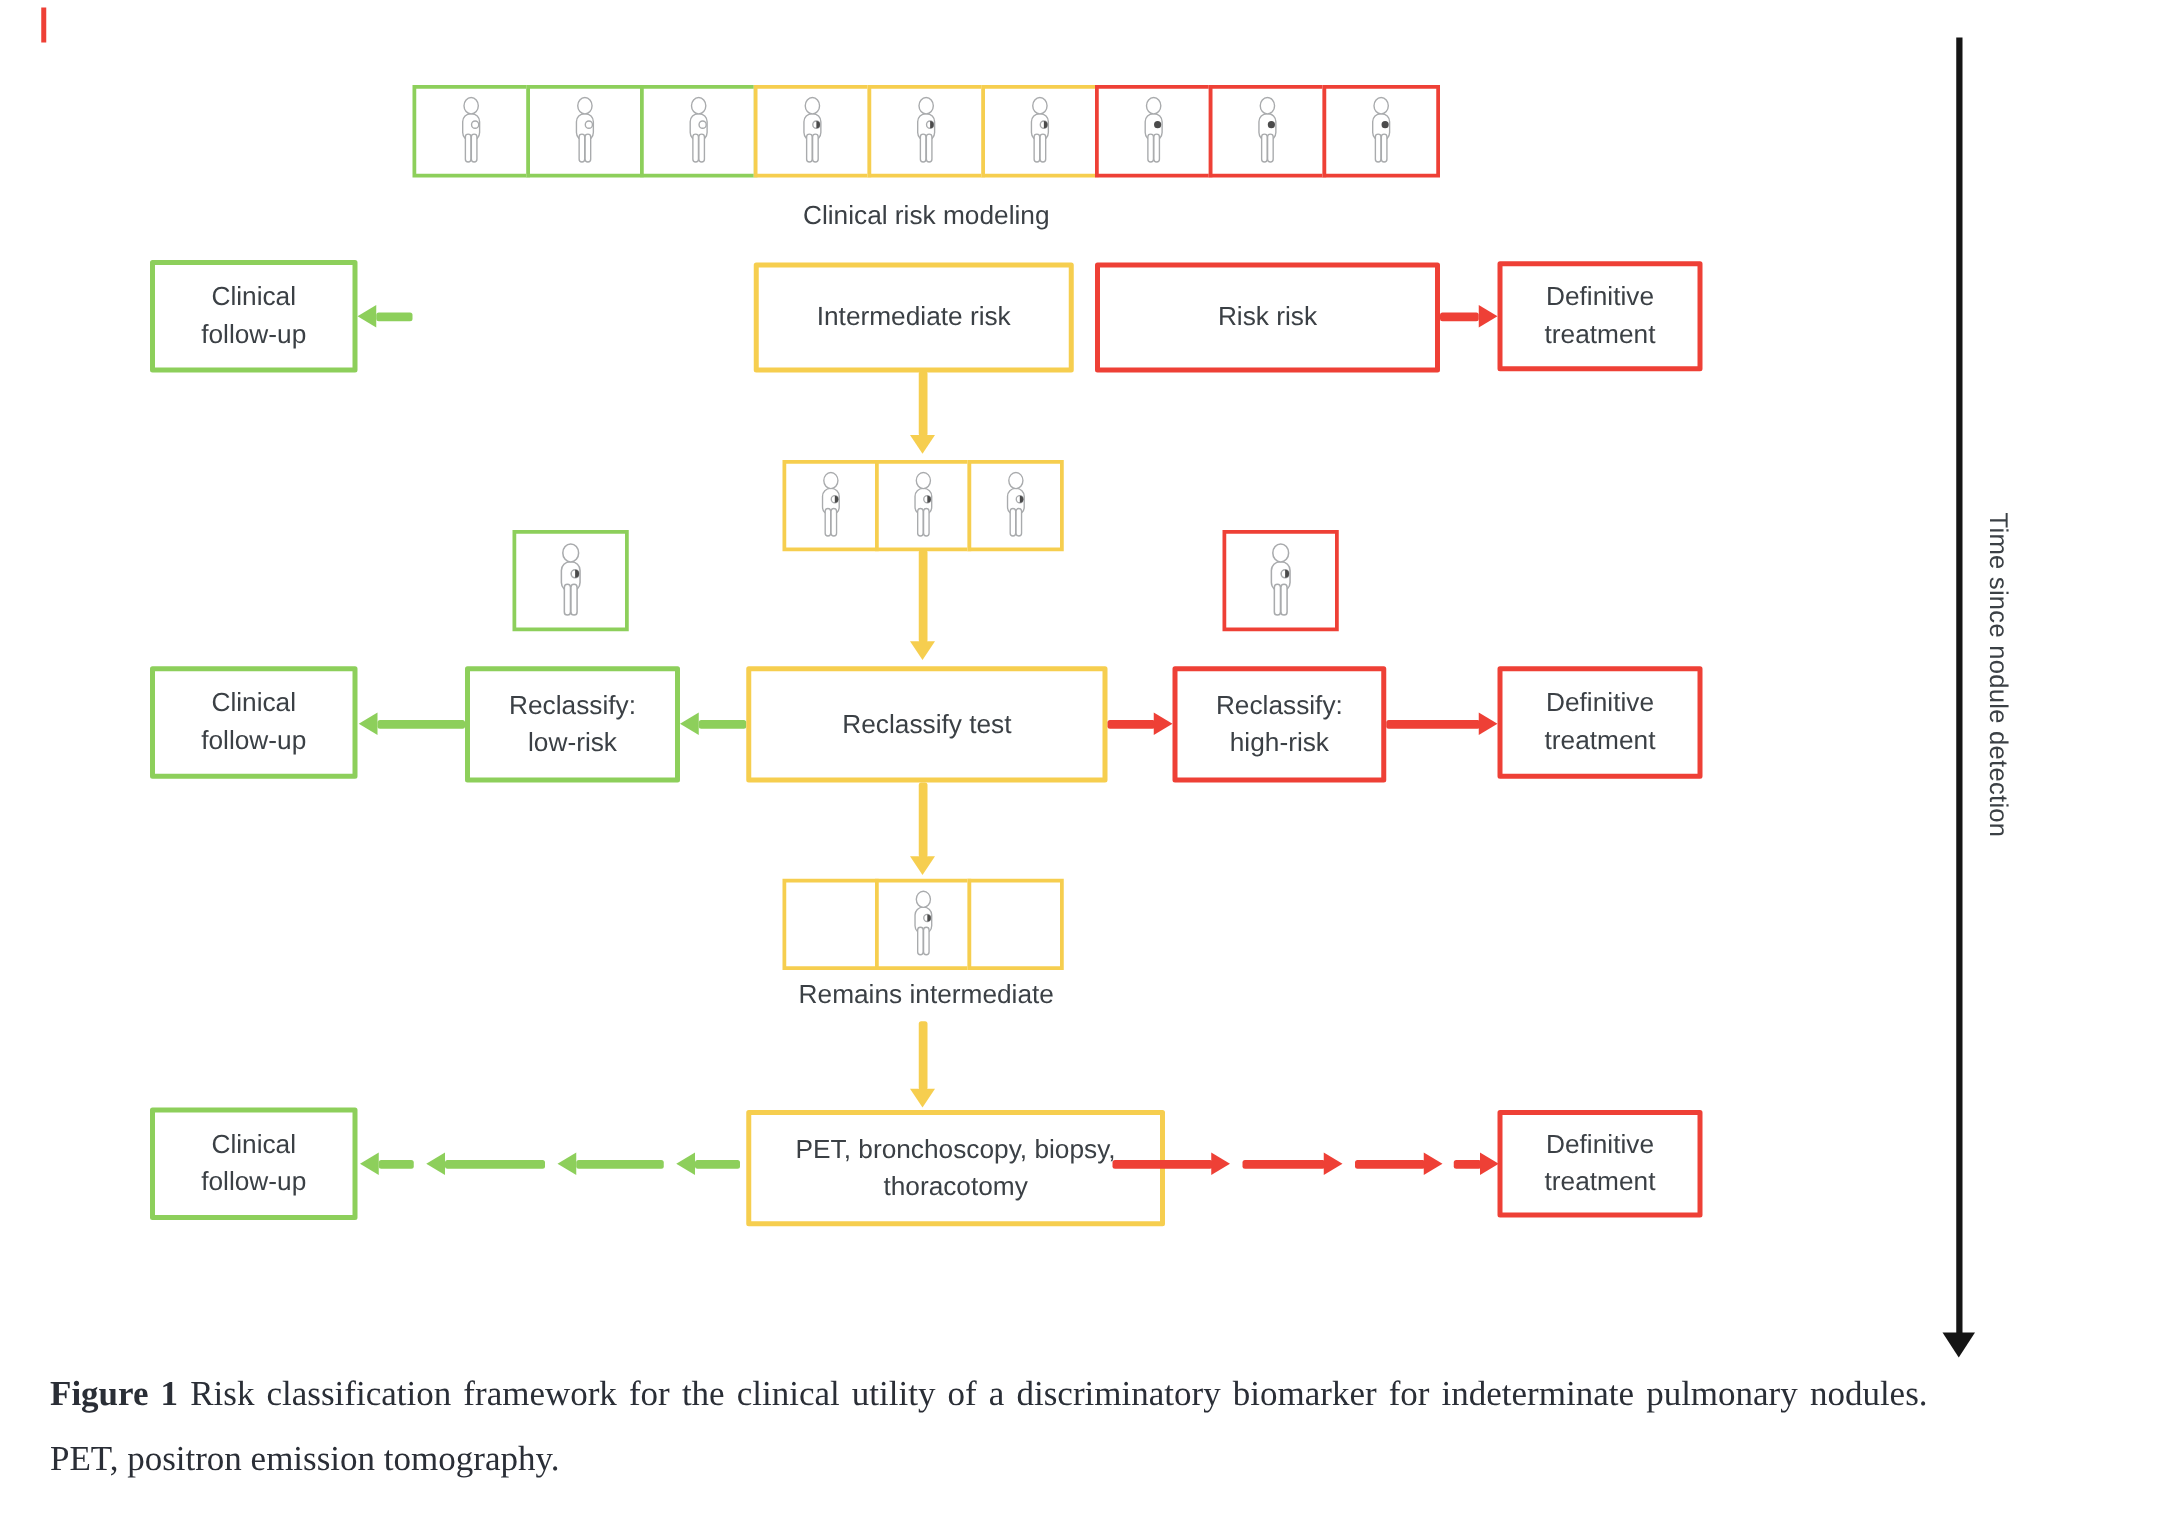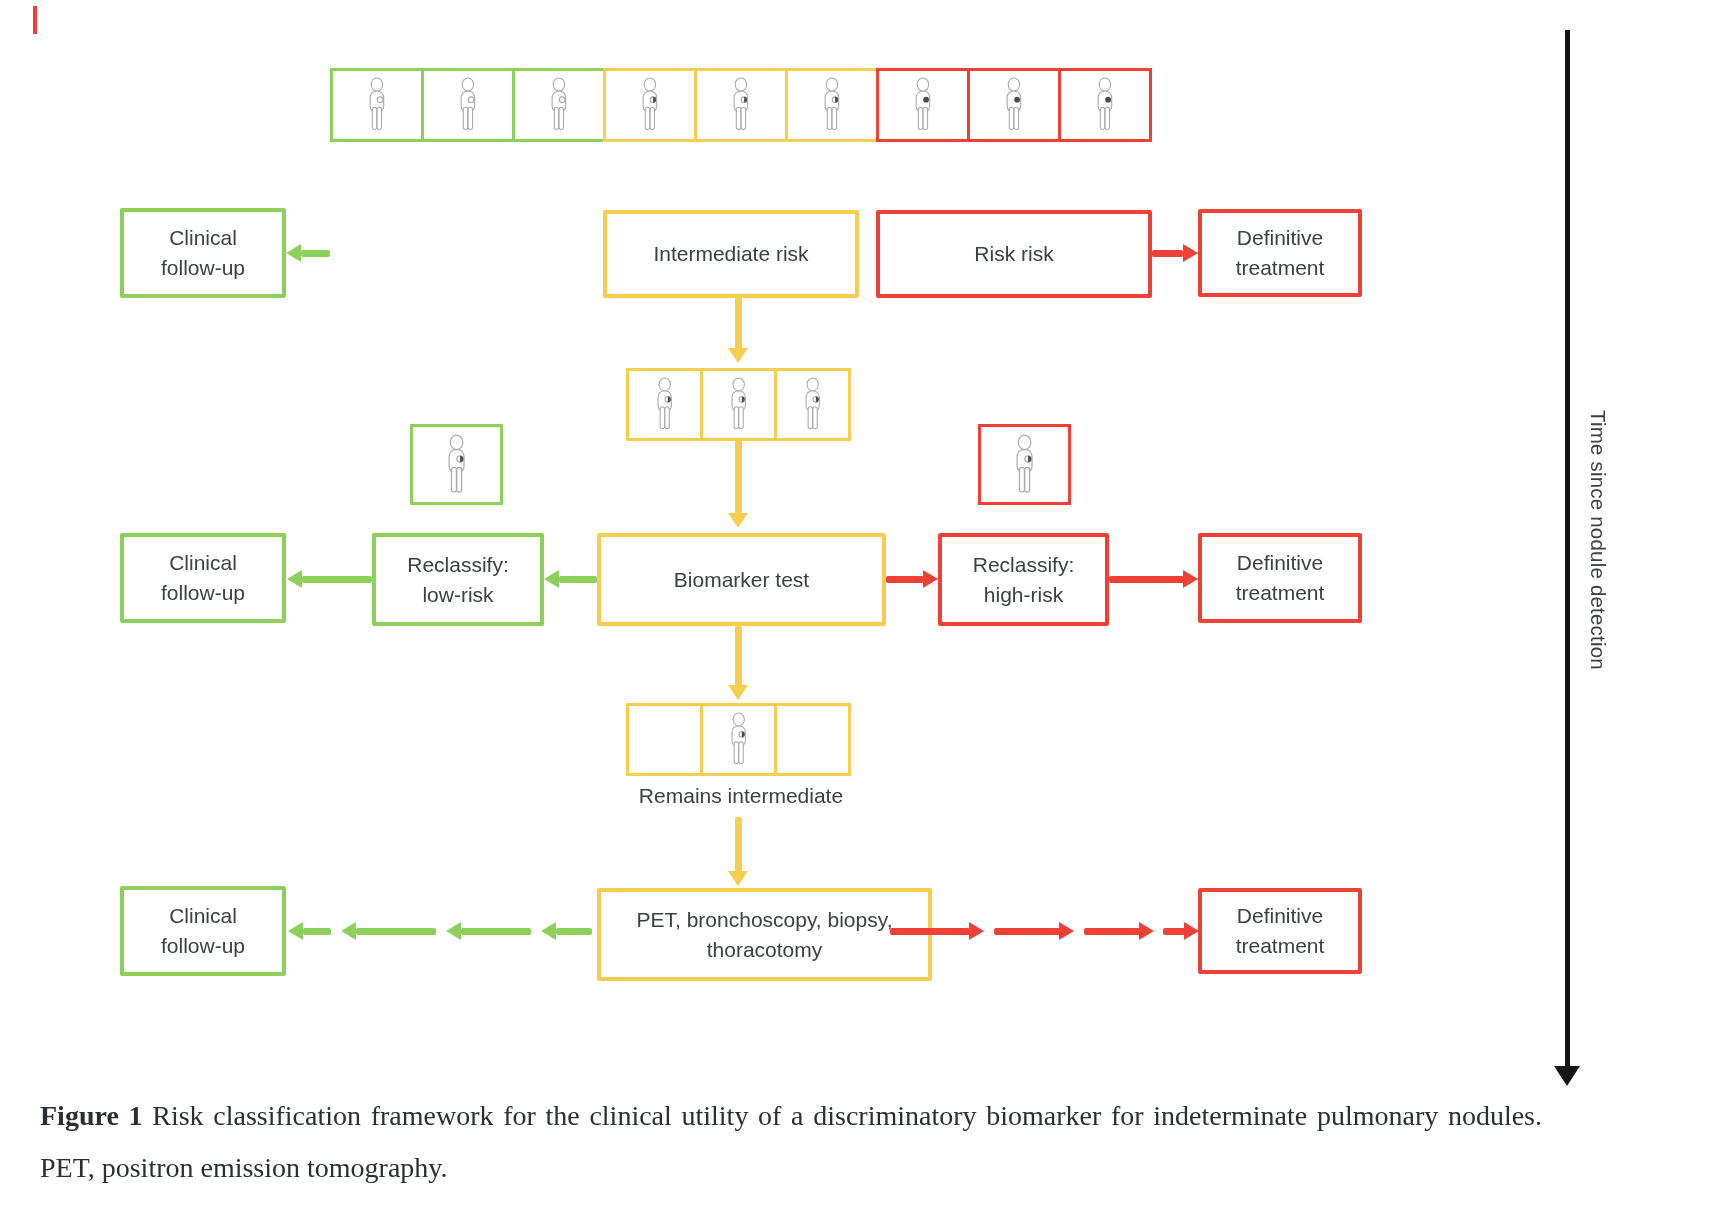--- a/index.html
+++ b/index.html
@@ -190,20 +190,21 @@
     <g fill="#fff" stroke="#A9ABAD" stroke-width="1.4">
       <rect x="11.5" y="17.5" width="17" height="27" rx="8"></rect>
       <rect x="14.2" y="38" width="5.6" height="28" rx="2.8"></rect>
       <rect x="20.2" y="38" width="5.6" height="28" rx="2.8"></rect>
       <ellipse cx="20" cy="9.5" rx="7.2" ry="8.2"></ellipse>
       <circle cx="24" cy="28.5" r="3.6" fill="#4B4B4B" stroke="none"></circle>
     </g>
         </svg>
       </div>
     </div>
+  <div class="lbl" style="left:441px;top:161px;width:600px">Clinical risk modeling</div>
 
   <div class="box g" style="left:120px;top:208px;width:166px;height:90px;padding:0 20px">Clinical follow-up</div>
   <div class="tri-l g" style="left:286px;top:244px"></div>
   <div class="hl g" style="left:301px;top:250px;width:29px"></div>
 
   <div class="box y" style="left:603px;top:210px;width:256px;height:88px">Intermediate risk</div>
   <div class="box r" style="left:876px;top:210px;width:276px;height:88px">Risk risk</div>
 
   <div class="hl r" style="left:1152px;top:250px;width:31px"></div>
   <div class="tri-r r" style="left:1183px;top:244px"></div>
@@ -284,21 +285,21 @@
     </div>
 
   <div class="box g" style="left:120px;top:533px;width:166px;height:90px;padding:0 20px">Clinical follow-up</div>
   <div class="tri-l g" style="left:287px;top:570px"></div>
   <div class="hl g" style="left:302px;top:576px;width:70px"></div>
 
   <div class="box g" style="left:372px;top:533px;width:172px;height:93px;padding:0 26px">Reclassify: low-risk</div>
   <div class="tri-l g" style="left:544px;top:570px"></div>
   <div class="hl g" style="left:559px;top:576px;width:38px"></div>
 
-  <div class="box y" style="left:597px;top:533px;width:289px;height:93px">Biomarker test</div>
+  <div class="box y" style="left:597px;top:533px;width:289px;height:93px">Reclassify test</div>
 
   <div class="hl r" style="left:886px;top:576px;width:38px"></div>
   <div class="tri-r r" style="left:923px;top:570px"></div>
   <div class="box r" style="left:938px;top:533px;width:171px;height:93px;padding:16px 26px">Reclassify: high-risk</div>
 
   <div class="hl r" style="left:1109px;top:576px;width:75px"></div>
   <div class="tri-r r" style="left:1183px;top:570px"></div>
   <div class="box r" style="left:1198px;top:533px;width:164px;height:90px">Definitive treatment</div>
 
   <div class="vl" style="left:735px;top:626px;height:60px"></div>

